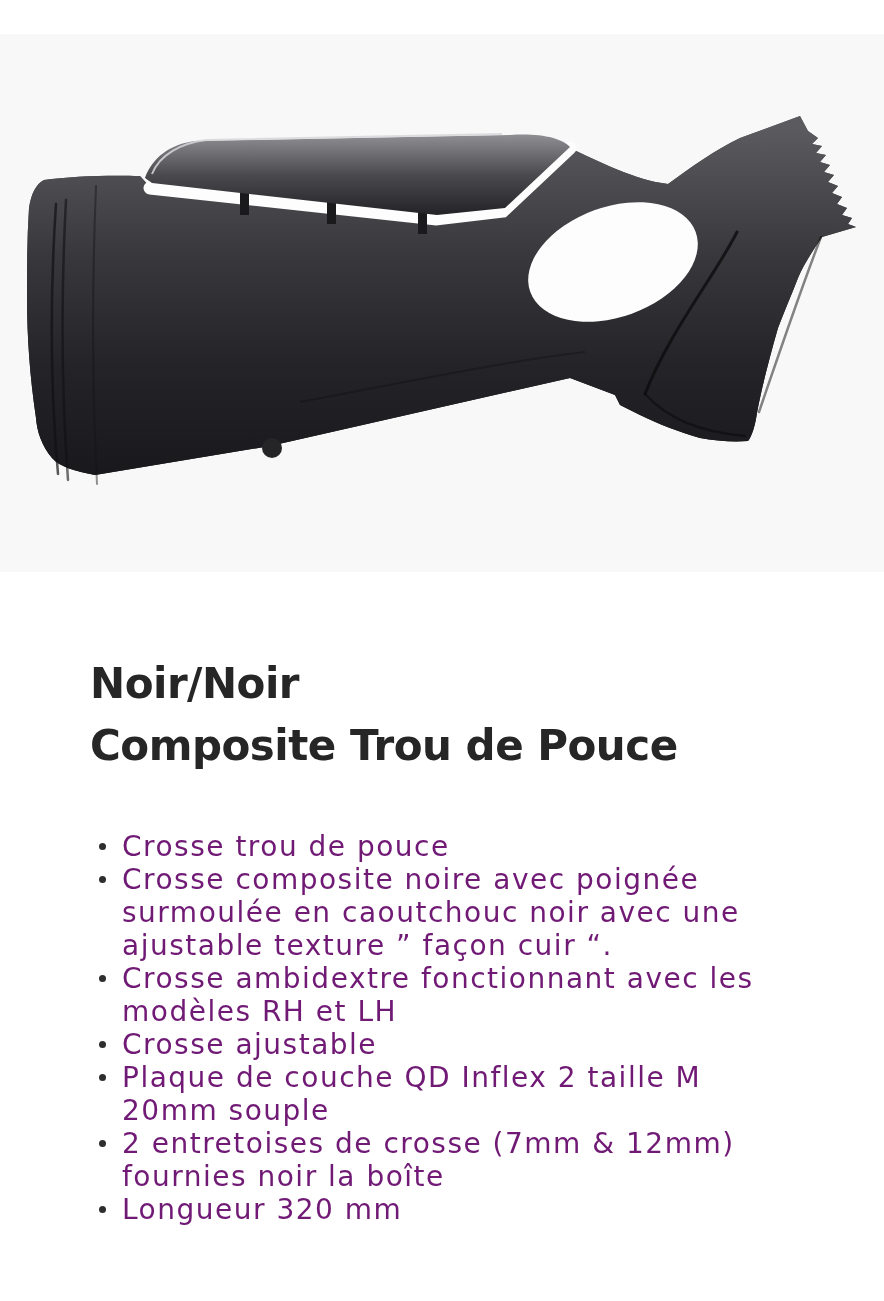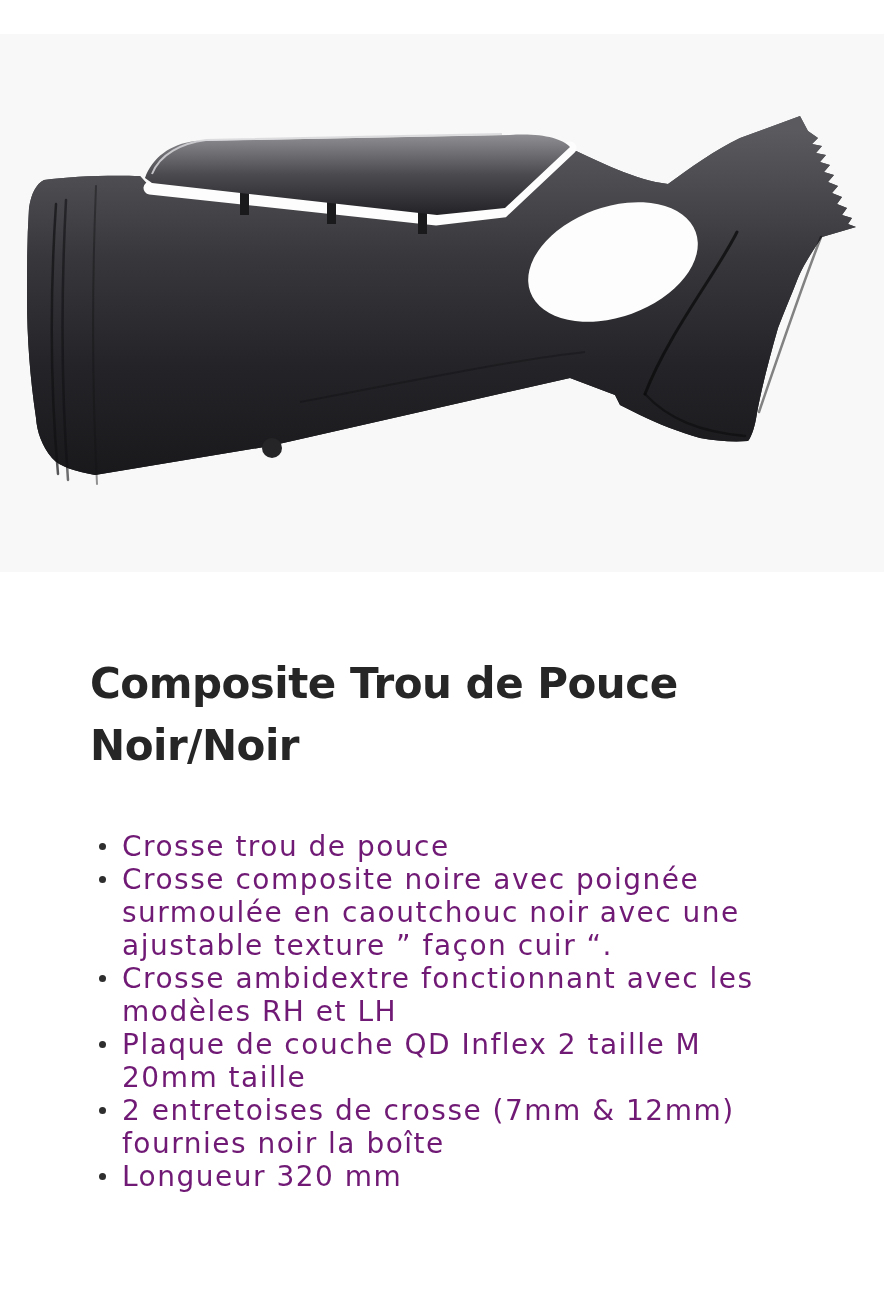--- a/index.html
+++ b/index.html
@@ -132,40 +132,43 @@
     <g fill="none" stroke-linecap="round">
       <path d="M737,198 C716,240 668,300 645,360" stroke-width="3" opacity="0.8" stroke="#0c0c0e"></path>
       <path d="M645,360 C668,385 700,398 745,402" stroke-width="2.5" opacity="0.6" stroke="#0c0c0e"></path>
       <path d="M821,203 C799,260 779,320 759,378" stroke-width="2.5" opacity="0.5" stroke="#0c0c0e"></path>
     </g>
   </svg>
 </div>
 
 <div class="content">
   <h1 class="title">
+    <span>Noir/Noir</span>
     <span>Composite Trou de Pouce</span>
-    <span>Noir/Noir</span>
   </h1>
 
   <ul class="features">
     <li>
       <div class="feature-line">Crosse trou de pouce</div>
     </li>
     <li>
       <div class="feature-line">Crosse composite noire avec poignée</div>
       <div class="feature-line">surmoulée en caoutchouc noir avec une</div>
       <div class="feature-line">ajustable texture ” façon cuir “.</div>
     </li>
     <li>
       <div class="feature-line">Crosse ambidextre fonctionnant avec les</div>
       <div class="feature-line">modèles RH et LH</div>
     </li>
     <li>
+      <div class="feature-line">Crosse ajustable</div>
+    </li>
+    <li>
       <div class="feature-line">Plaque de couche QD Inflex 2 taille M</div>
-      <div class="feature-line">20mm taille</div>
+      <div class="feature-line">20mm souple</div>
     </li>
     <li>
       <div class="feature-line">2 entretoises de crosse (7mm &amp; 12mm)</div>
       <div class="feature-line">fournies noir la boîte</div>
     </li>
     <li>
       <div class="feature-line">Longueur 320 mm</div>
     </li>
   </ul>
 </div>

